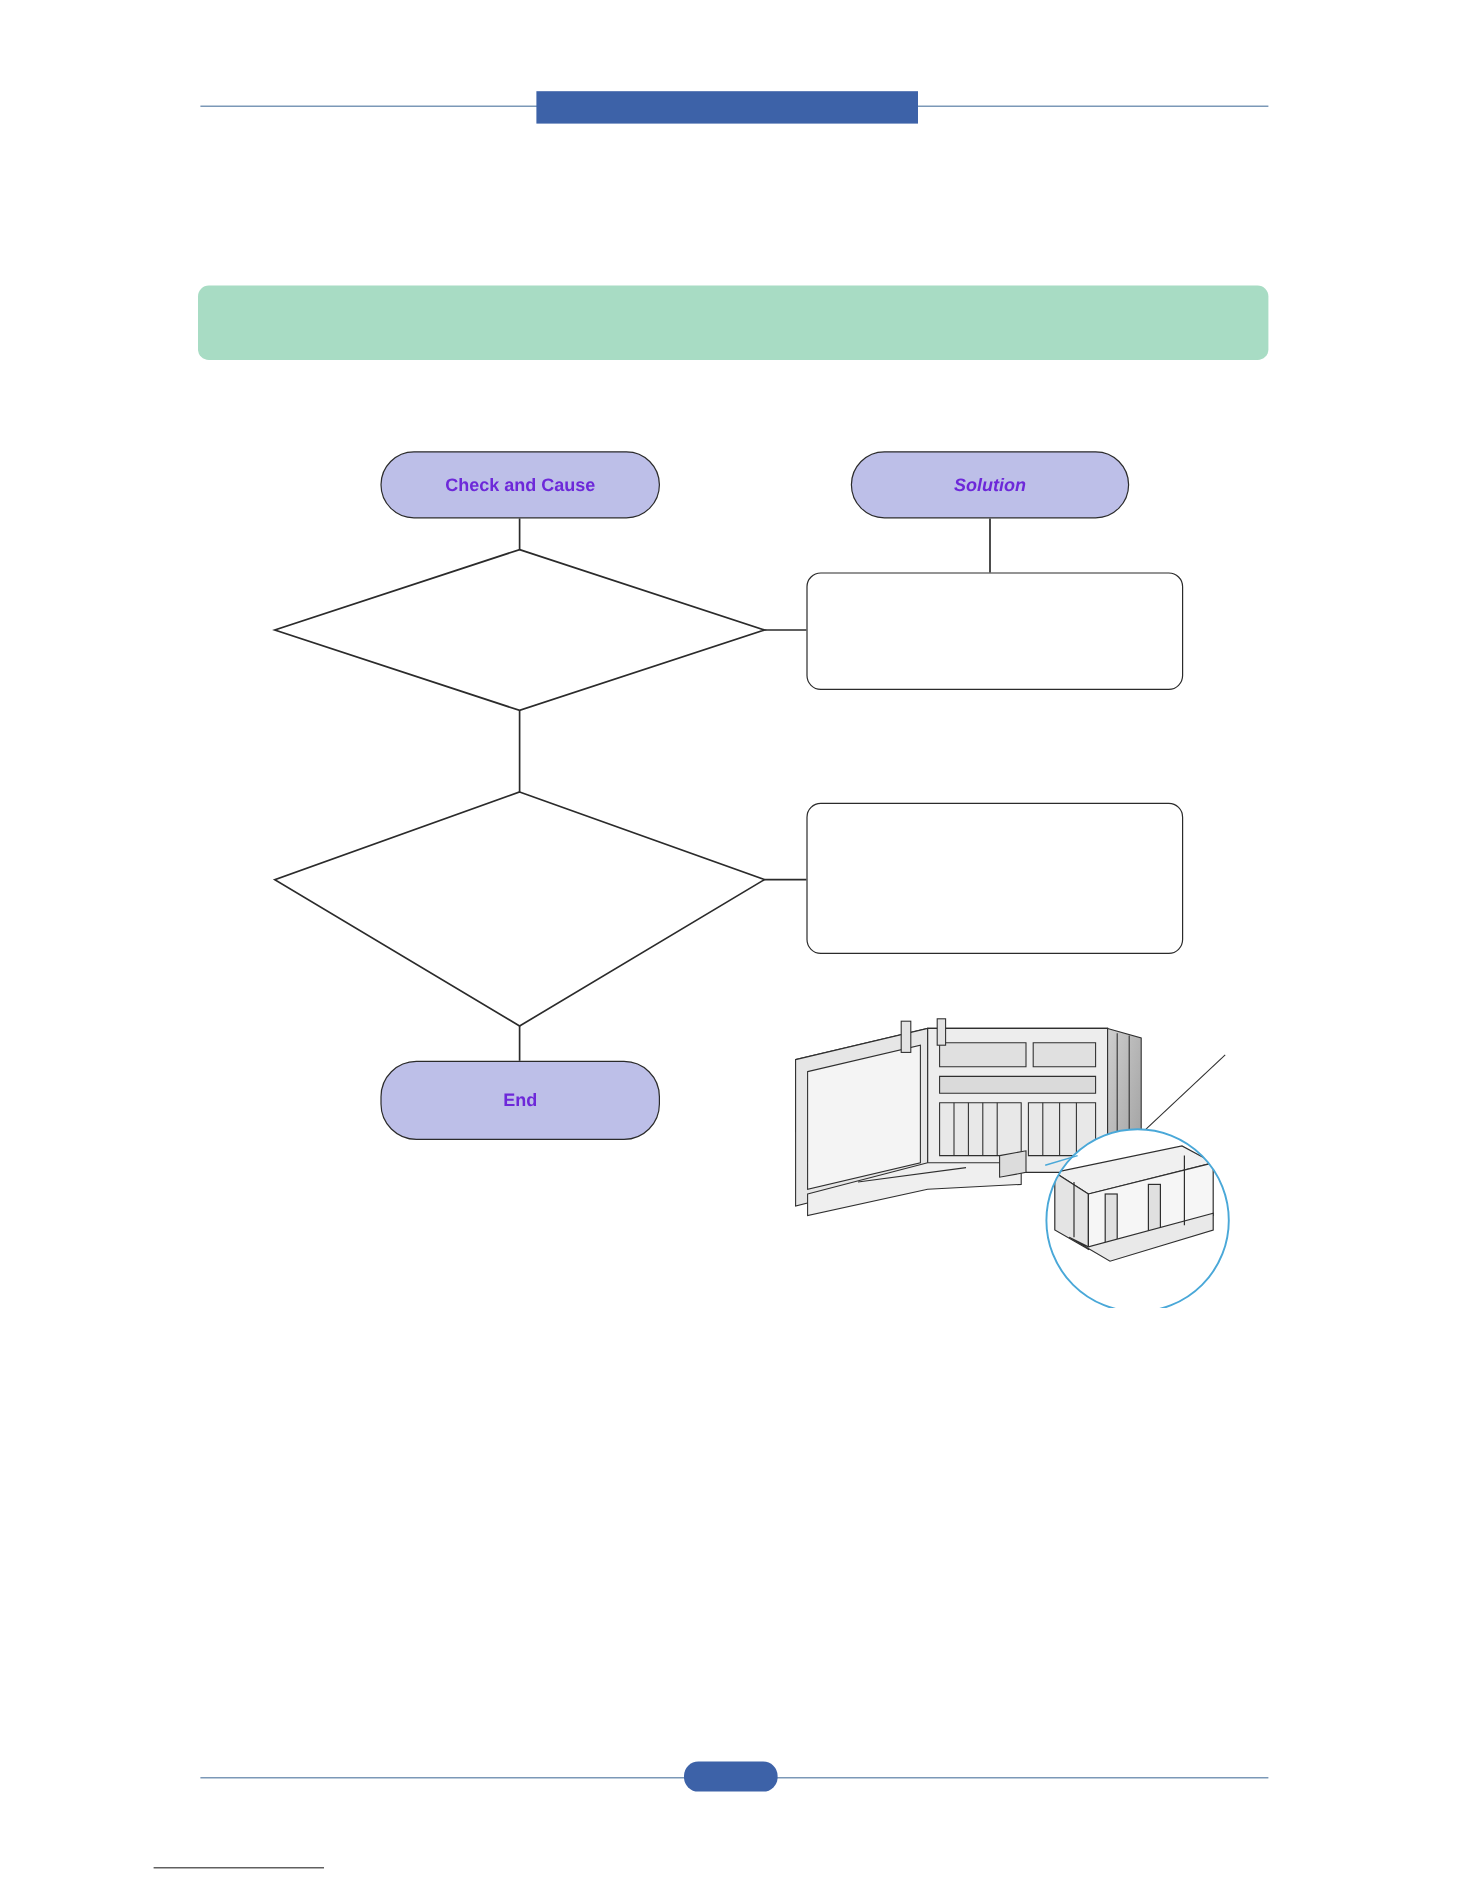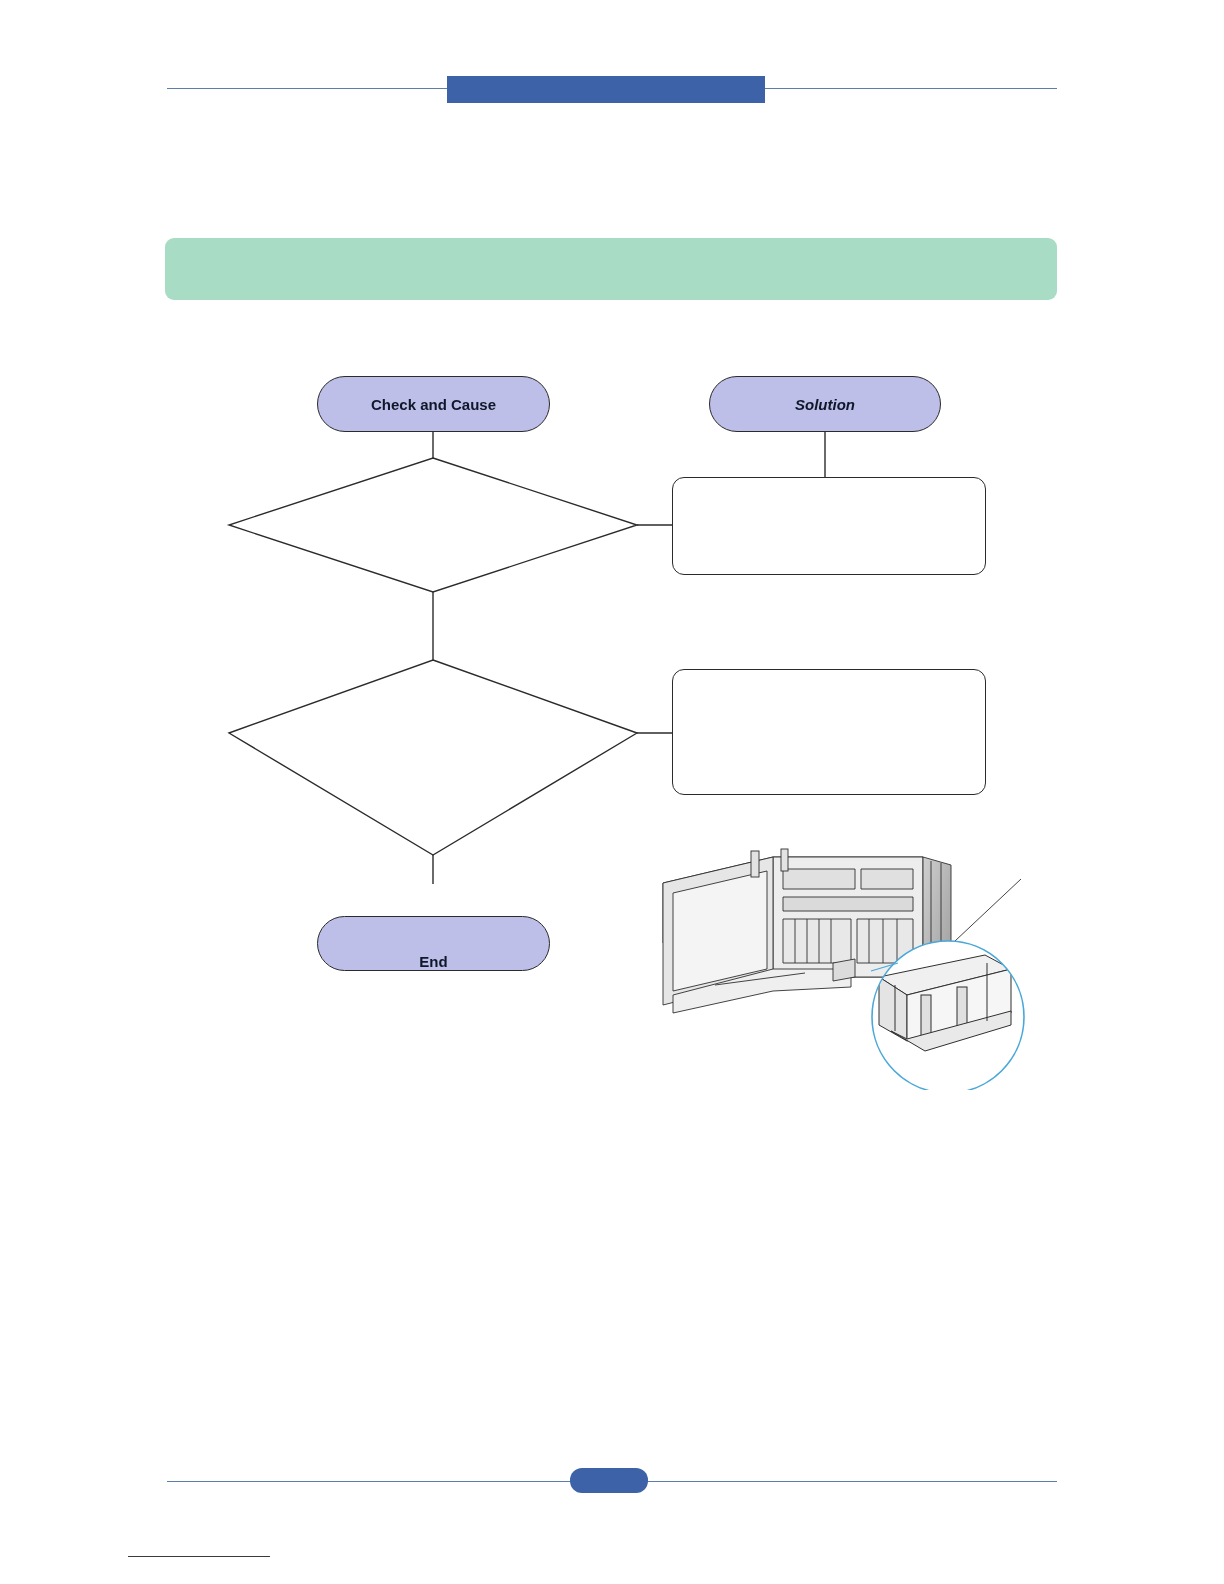--- a/index.html
+++ b/index.html
@@ -74,27 +74,27 @@
     border: 1px solid #2b2b2b;
     border-radius: 30px;
     display: flex;
     align-items: center;
     justify-content: center;
     box-sizing: border-box;
   }
   .pill-label {
     font-size: 15px;
     font-weight: bold;
-    color: #0f172a;
+    color: #6d28d9;
     text-align: center;
   }
 
   .pill-check { left: 317px; top: 376px; width: 233px; height: 56px; }
   .pill-solution { left: 709px; top: 376px; width: 232px; height: 56px; font-style: italic; }
-  .pill-end { left: 317px; top: 916px; width: 233px; height: 55px; align-items: flex-end; }
+  .pill-end { left: 317px; top: 884px; width: 233px; height: 66px; }
 
   .rbox {
     position: absolute;
     border: 1px solid #2b2b2b;
     border-radius: 12px;
     background: #ffffff;
     box-sizing: border-box;
     padding: 12px 18px;
   }
   .rbox-label {

